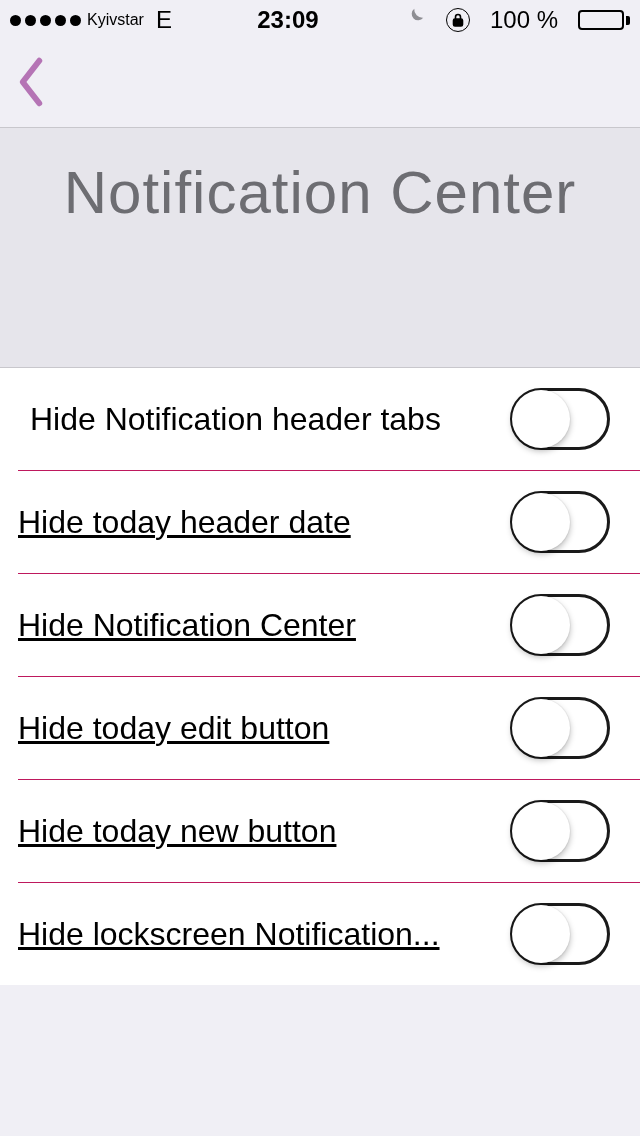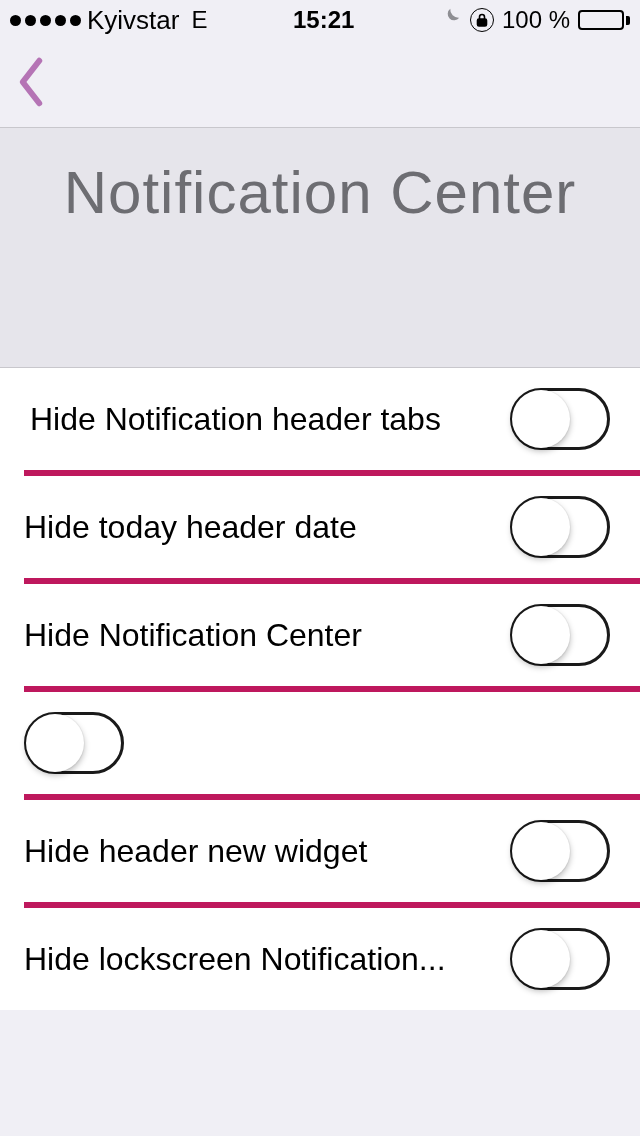--- a/index.html
+++ b/index.html
@@ -31,27 +31,27 @@
       display: flex;
       gap: 4px;
       align-items: center;
     }
     .signal-dots span {
       width: 11px; height: 11px;
       border-radius: 50%;
       background: #000;
       display: inline-block;
     }
-    .carrier { font-size: 26px; font-weight: 400; }
+    .carrier { font-size: 16px; font-weight: 400; }
     .net-type { font-size: 24px; font-weight: 400; margin-left: 6px; }
     .status-center { font-weight: 600; }
     .status-right {
       display: flex;
       align-items: center;
-      gap: 8px;
+      gap: 20px;
     }
     .moon-icon { color: #8e8e93; font-size: 22px; }
     .lock-icon { font-size: 18px; display:flex; align-items:center; justify-content:center; width:24px; height:24px; border:1.5px solid #000; border-radius:50%; }
     .lock-icon svg { width:12px; height:14px; }
     .battery-pct { font-size: 24px; font-weight: 400; }
     .battery-icon { display:flex; align-items:center; }
     .battery-body {
       width: 46px; height: 20px;
       border: 2px solid #000;
       border-radius: 4px;
@@ -104,23 +104,24 @@
       background: #fff;
     }
     .setting-row {
       display: flex;
       align-items: center;
       justify-content: space-between;
       padding: 20px 30px 20px 30px;
       min-height: 90px;
     }
     .setting-row + .setting-row {
-      border-top: 6px solid #be185d;
-      margin-left: 24px;
+      border-top: 1px solid #be185d;
+      margin-left: 18px;
       padding-left: 0;
+      text-decoration: underline;
     }
     .setting-label {
       font-size: 32px;
       font-weight: 400;
       color: #000;
       white-space: nowrap;
       overflow: hidden;
       text-overflow: ellipsis;
       flex: 1;
       padding-right: 16px;
@@ -156,21 +157,21 @@
     <span class="signal-dots">
       <span></span>
         <span></span>
         <span></span>
         <span></span>
         <span></span>
     </span>
     <span class="carrier">Kyivstar</span>
     <span class="net-type">E</span>
   </div>
-  <div class="status-center">15:21</div>
+  <div class="status-center">23:09</div>
   <div class="status-right">
     <span class="moon-icon">
       <svg viewBox="0 0 24 24" width="22" height="22" fill="currentColor">
           <path d="M21 12.8A9 9 0 0 1 11.2 3a7 7 0 1 0 9.8 9.8z"></path>
         </svg>
     </span>
     <span class="lock-icon">
       <svg viewBox="0 0 12 14" fill="none" stroke="#000" stroke-width="1.6">
         <rect x="1.5" y="6" width="9" height="7" rx="1.5" fill="#000"></rect>
         <path d="M3.5 6V4a2.5 2.5 0 0 1 5 0v2"></path>
@@ -215,27 +216,28 @@
 
   <div class="setting-row">
     <div class="setting-label">Hide Notification Center</div>
     <div class="toggle">
         <div class="toggle-knob"></div>
       </div>
   </div>
 
 
   <div class="setting-row">
-    <div class="toggle">
-        <div class="toggle-knob"></div>
-      </div>
-  </div>
-
-  <div class="setting-row">
-    <div class="setting-label">Hide header new widget</div>
+    <div class="setting-label">Hide today edit button</div>
+    <div class="toggle">
+        <div class="toggle-knob"></div>
+      </div>
+  </div>
+
+  <div class="setting-row">
+    <div class="setting-label">Hide today new button</div>
     <div class="toggle">
         <div class="toggle-knob"></div>
       </div>
   </div>
 
   <div class="setting-row">
     <div class="setting-label">Hide lockscreen Notification...</div>
     <div class="toggle">
         <div class="toggle-knob"></div>
       </div>

